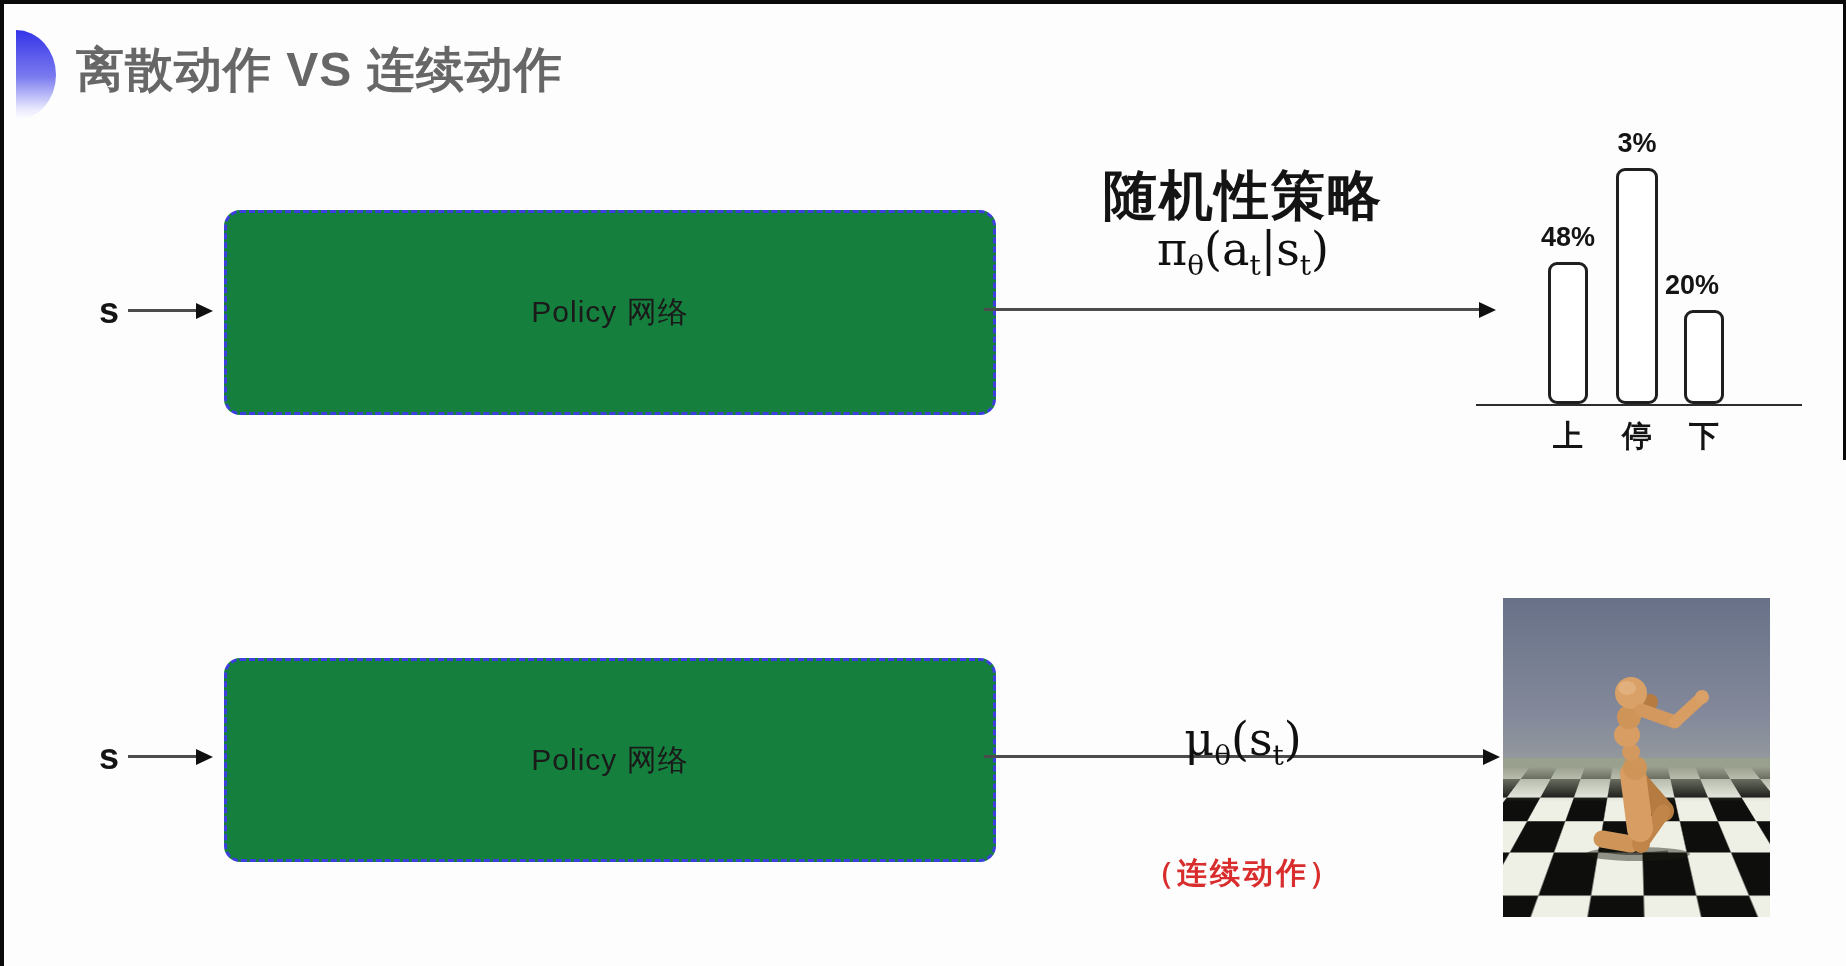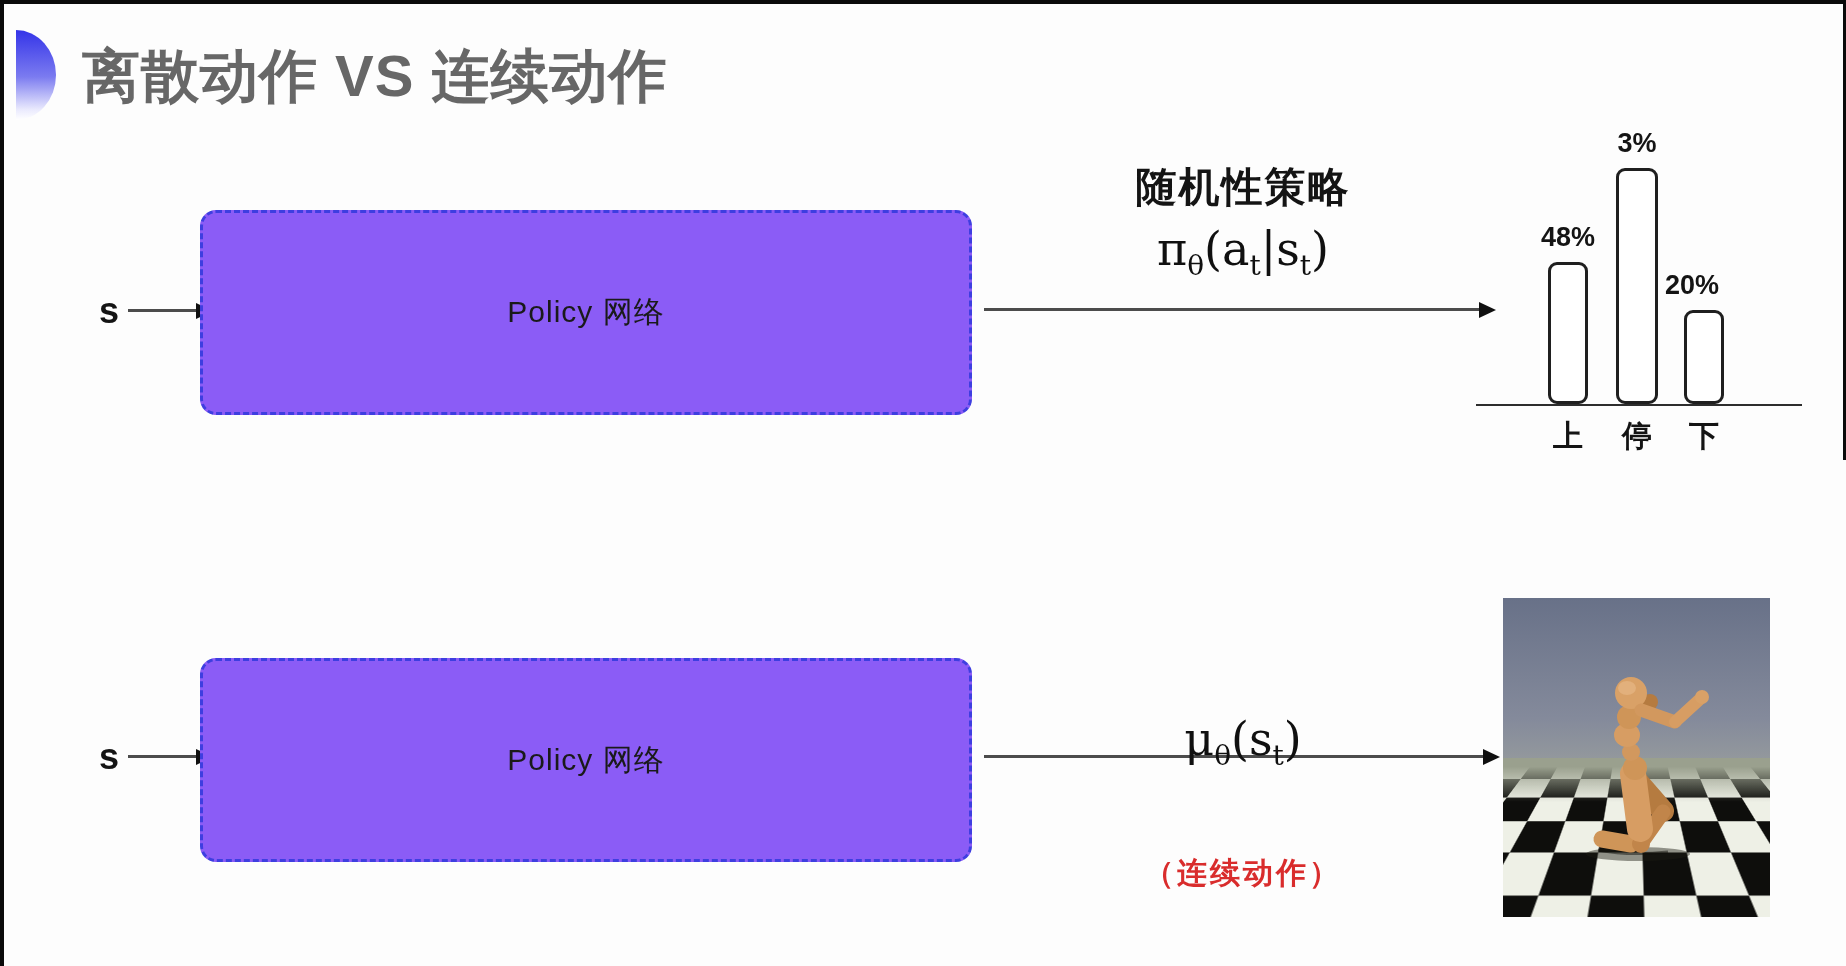--- a/index.html
+++ b/index.html
@@ -11,45 +11,45 @@
   .edge-top  { left:0; top:0; width:1846px; height:4px; }
   .edge-left { left:0; top:0; width:4px; height:966px; }
   .edge-right{ right:0; top:0; width:3px; height:460px; }
 
   .deco {
     position:absolute; left:16px; top:30px; width:40px; height:90px;
     background:linear-gradient(180deg,#3434e8 0%,#7b7bf0 52%,#e9e9fd 88%,#ffffff 100%);
     border-top-right-radius:40px 45px; border-bottom-right-radius:40px 45px;
   }
   .slide-title {
-    position:absolute; left:82px; top:38px; margin:0;
-    font-size:58px; font-weight:600; color:#676767; letter-spacing:1px; white-space:nowrap;
+    position:absolute; left:76px; top:38px; margin:0;
+    font-size:48px; font-weight:600; color:#676767; letter-spacing:1px; white-space:nowrap;
   }
 
   .s-label {
     position:absolute; width:34px; text-align:center; line-height:44px;
     font-size:36px; font-weight:700; color:#141414;
   }
   .arrow { position:absolute; height:3px; background:#4c4c4c; }
   .arrow::after {
     content:''; position:absolute; right:-16px; top:50%; transform:translateY(-50%);
     width:0; height:0;
     border-left:17px solid #101010; border-top:8px solid transparent; border-bottom:8px solid transparent;
   }
 
   .policy-box {
-    position:absolute; left:200px; width:766px; height:199px;
-    border:3px dashed #3e3ee0; border-radius:16px; background:#8b5cf6;
+    position:absolute; left:224px; width:766px; height:199px;
+    border:3px dashed #3e3ee0; border-radius:16px; background:#15803d;
     display:flex; align-items:center; justify-content:center;
   }
   .policy-box .box-label { font-size:30px; color:#1a1a1a; letter-spacing:1px; }
 
   .policy-title {
     position:absolute; left:1243px; transform:translateX(-50%);
-    font-size:41px; font-weight:700; color:#141414; white-space:nowrap; letter-spacing:2px;
+    font-size:54px; font-weight:700; color:#141414; white-space:nowrap; letter-spacing:2px;
   }
   .formula {
     position:absolute; left:1243px; transform:translateX(-50%);
     font-family:"DejaVu Serif", serif; 
     font-size:46px; color:#101010; white-space:nowrap;
   }
   .formula .sub { font-size:28px; vertical-align:-10px; }
   .note {
     position:absolute; left:1243px; transform:translateX(-50%);
     font-size:30px; font-weight:700; color:#d92c2c; letter-spacing:3px; white-space:nowrap;

